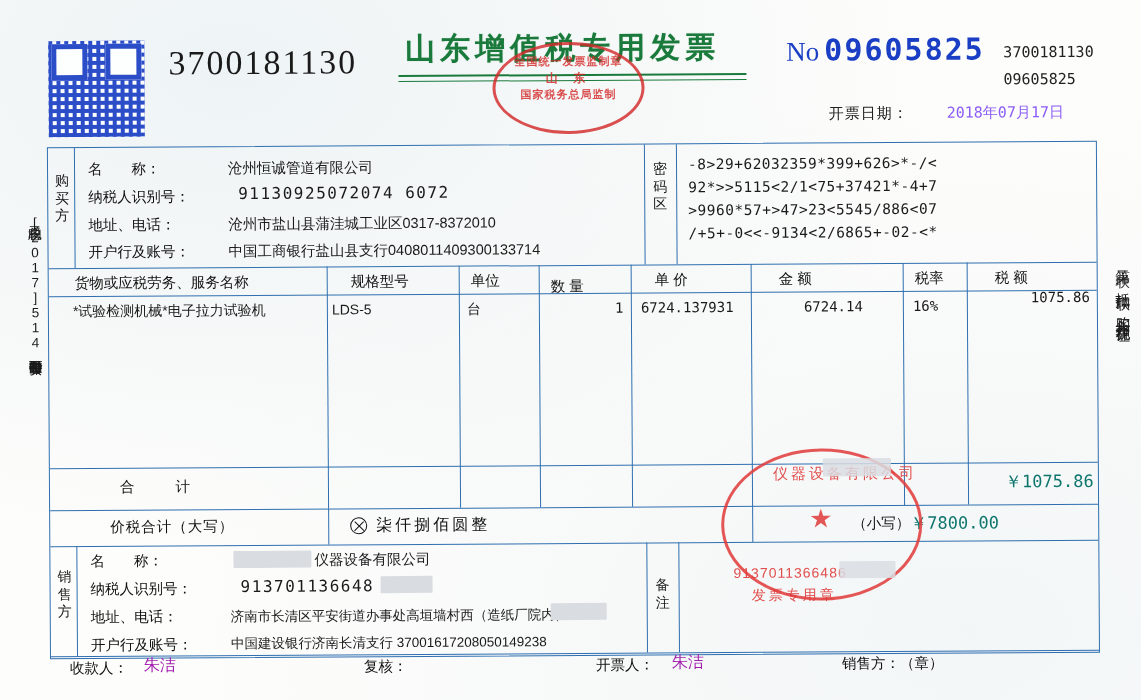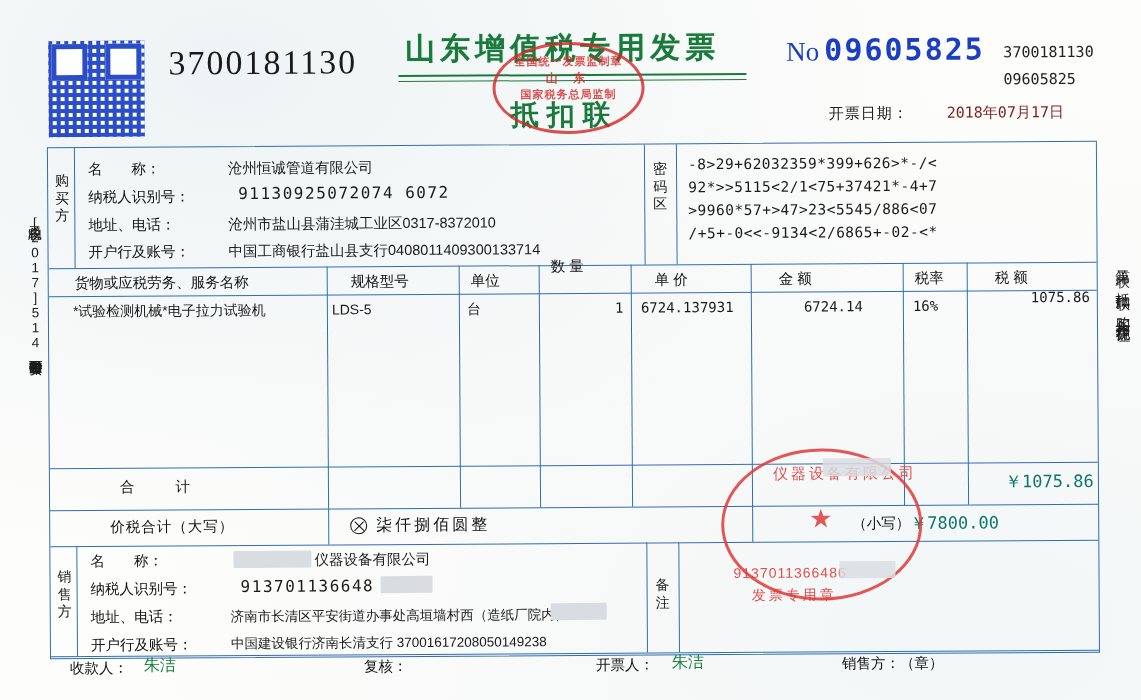--- a/index.html
+++ b/index.html
@@ -136,21 +136,21 @@
     top: 106px;
     font-size: 15px;
     color: #222;
     letter-spacing: 1px;
   }
   .date-value {
     position: absolute;
     left: 946px;
     top: 106px;
     font-size: 15px;
-    color: #7f1d1d;
+    color: #8b5cf6;
     font-family: "DejaVu Sans Mono", monospace;
   }
 
   
   .seal-top {
     position: absolute;
     left: 492px;
     top: 42px;
     width: 152px;
     height: 92px;
@@ -313,21 +313,21 @@
 
   
   .sig-label {
     position: absolute;
     font-size: 14.5px;
     color: #111;
   }
   .sig-value {
     position: absolute;
     font-size: 16px;
-    color: #15803d;
+    color: #a21caf;
     font-family: "DejaVu Sans", sans-serif;
   }
 
   
   .left-vert {
     position: absolute;
     left: 16px;
     top: 212px;
     width: 26px;
     font-size: 13.5px;
@@ -360,21 +360,20 @@
   <div class="scan-tint"></div>
   <div id="skew">
 
     <div class="qr"></div>
 
     <div class="inv-code">3700181130</div>
 
     <div class="title">山东增值税专用发票</div>
     <div class="title-underline"></div>
     <div class="title-underline2"></div>
-    <div class="copy-label">抵扣联</div>
 
     <div class="seal-top">
       <div class="s1">全国统一发票监制章</div>
       <div class="s2">山 东</div>
       <div class="s3">国家税务总局监制</div>
     </div>
 
     <div class="no-label">No</div>
     <div class="no-value">09605825</div>
     <div class="hdr-right-1">3700181130</div>
@@ -426,21 +425,21 @@
 
       <div class="side-label" style="left:599px; top:16px;">密码区</div>
       <div class="cipher" style="left:640px; top:10px;">-8&gt;29+62032359*399+626&gt;*-/&lt;</div>
       <div class="cipher" style="left:640px; top:33px;">92*&gt;&gt;5115&lt;2/1&lt;75+37421*-4+7</div>
       <div class="cipher" style="left:640px; top:56px;">&gt;9960*57+&gt;47&gt;23&lt;5545/886&lt;07</div>
       <div class="cipher" style="left:640px; top:79px;">/+5+-0&lt;&lt;-9134&lt;2/6865+-02-&lt;*</div>
 
       <div class="col-head" style="left:26px;  top:126px;">货物或应税劳务、服务名称</div>
       <div class="col-head" style="left:302px; top:126px;">规格型号</div>
       <div class="col-head" style="left:422px; top:126px;">单位</div>
-      <div class="col-head" style="left:502px; top:112px;">数  量</div>
+      <div class="col-head" style="left:502px; top:132px;">数  量</div>
       <div class="col-head" style="left:606px; top:126px;">单  价</div>
       <div class="col-head" style="left:730px; top:126px;">金   额</div>
       <div class="col-head" style="left:866px; top:126px;">税率</div>
       <div class="col-head" style="left:946px; top:126px;">税   额</div>
 
       <div class="cell" style="left:24px;  top:155px;">*试验检测机械*电子拉力试验机</div>
       <div class="cell" style="left:283px; top:155px;">LDS-5</div>
       <div class="cell" style="left:418px; top:155px;">台</div>
       <div class="cell-mono" style="left:566px; top:155px;">1</div>
       <div class="cell-mono" style="left:592px; top:155px;">6724.137931</div>

